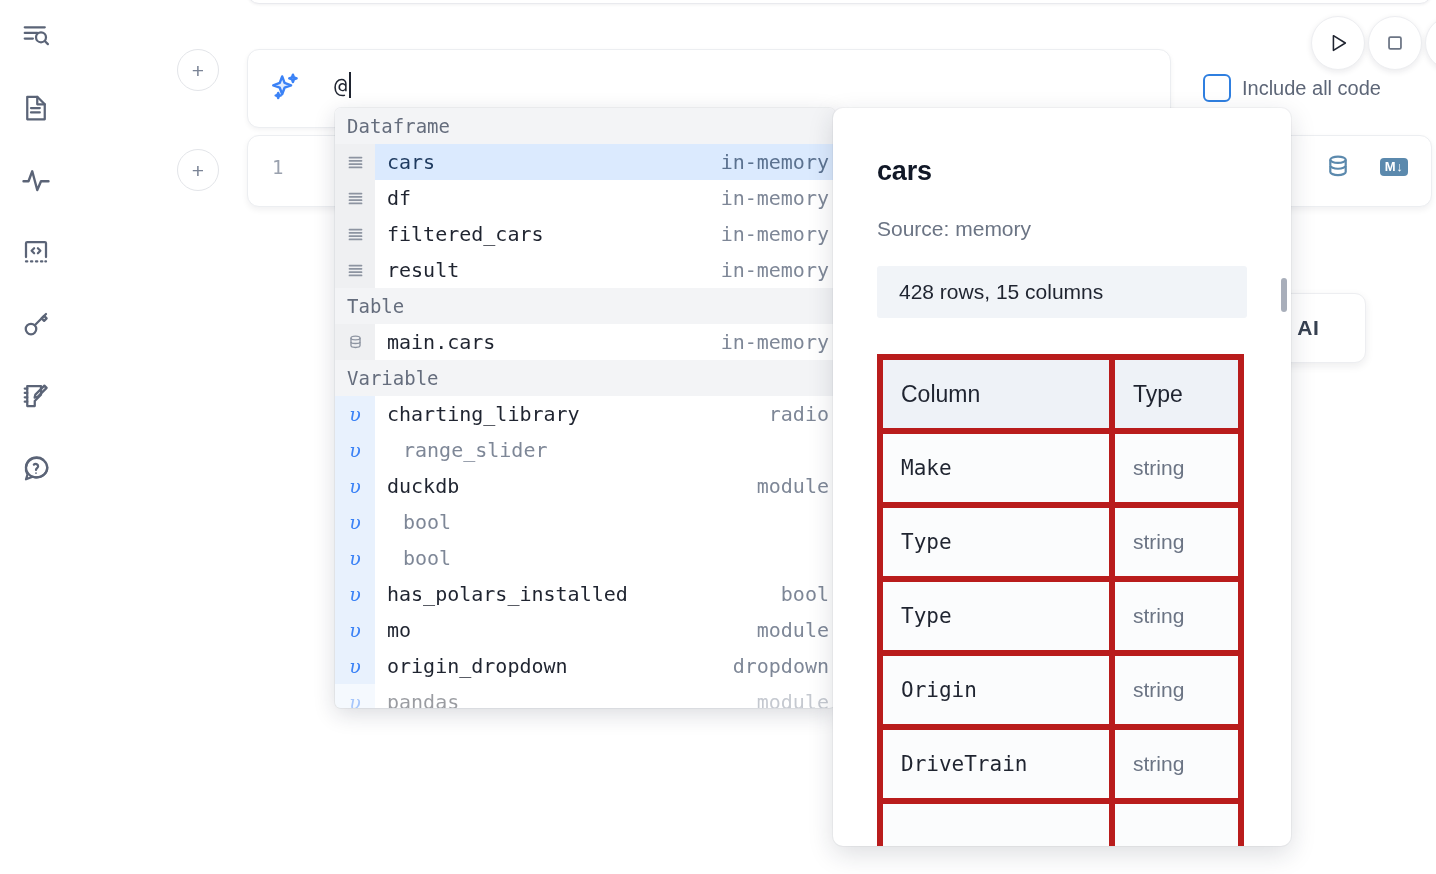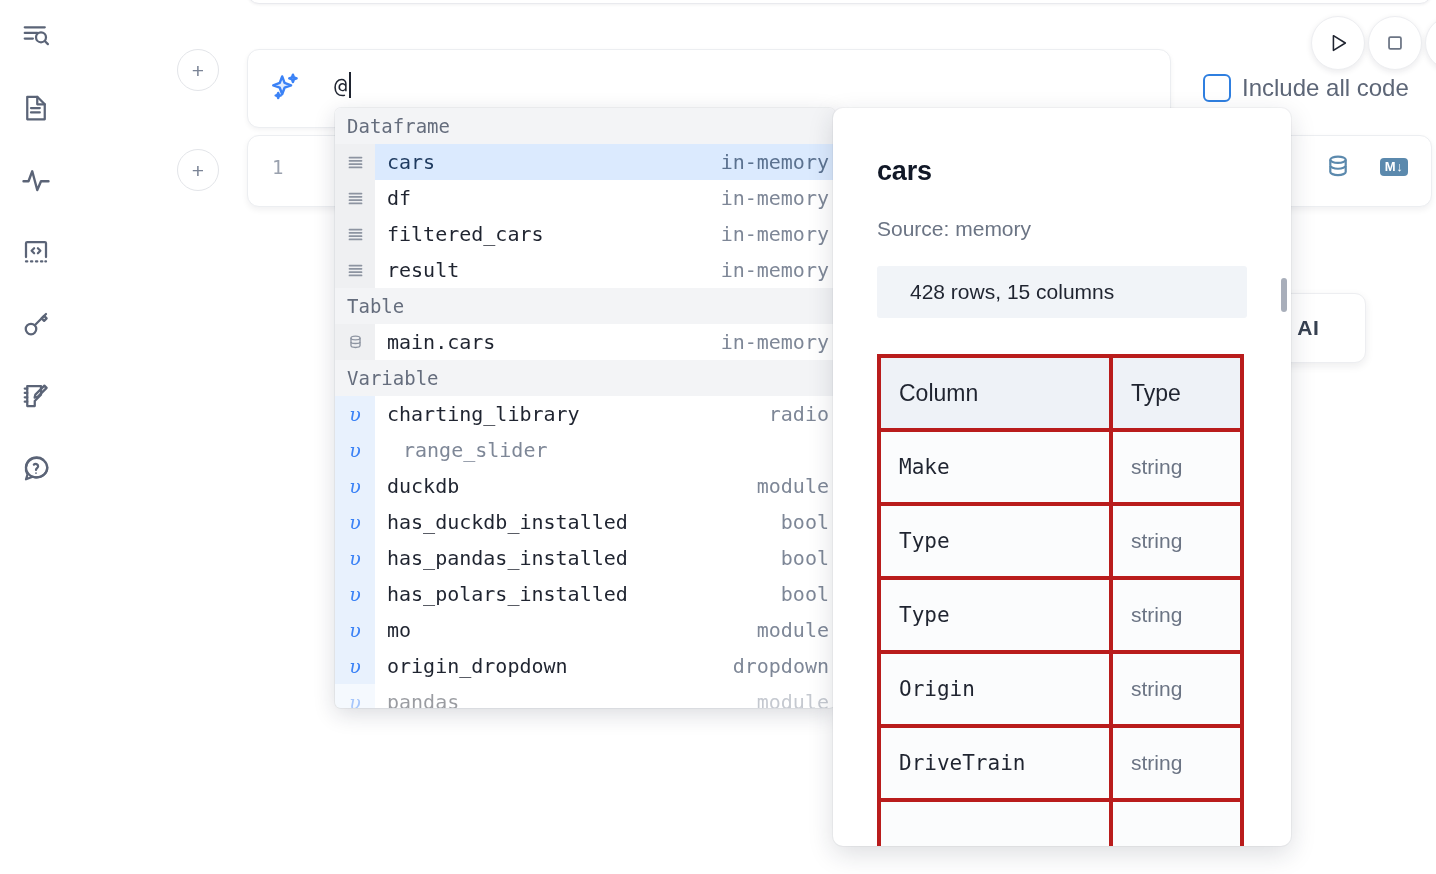--- a/index.html
+++ b/index.html
@@ -75,21 +75,21 @@
     display: flex; align-items: center; justify-content: center; cursor: pointer;
   }
   .include-row {
     position: absolute; left: 1203px; top: 74px;
     display: flex; align-items: center; gap: 11px;
   }
   .chk {
     width: 28px; height: 28px; border: 2.2px solid #2f7fe0; border-radius: 6px; background: #fff;
     cursor: pointer;
   }
-  .include-label { font-size: 24px; color: #5d6677; white-space: nowrap; }
+  .include-label { font-size: 20px; color: #5d6677; white-space: nowrap; }
 
   .ai-float-btn {
     position: absolute; left: 1265px; top: 293px; width: 101px; height: 70px;
     background: #fff; border: 1px solid #edeef1; border-radius: 11px;
     box-shadow: 0 3px 8px rgba(20,25,40,.08);
     display: flex; align-items: center; justify-content: flex-start;
     padding-left: 10px;
     font-size: 21px; font-weight: 600; color: #374151; letter-spacing: .5px;
     overflow: hidden; cursor: pointer;
   }
@@ -138,25 +138,25 @@
     position: absolute; left: 833px; top: 108px; width: 458px; height: 738px;
     background: #fff; border-radius: 10px;
     box-shadow: 0 8px 26px rgba(25,33,55,.15), 0 0 0 1px rgba(25,33,55,.04);
     overflow: hidden;
   }
   .info-inner { padding: 48px 44px 0 44px; }
   .info-title { font-size: 27px; font-weight: bold; color: #111827; letter-spacing: -.2px; }
   .info-source { margin-top: 30px; font-size: 21px; color: #6b7484; }
   .info-chip {
     margin-top: 25px; background: #f1f4f8; border-radius: 3px;
-    padding: 14px 33px; font-size: 21px; color: #1f2430;
+    padding: 14px 22px; font-size: 21px; color: #1f2430;
   }
   .info-table { margin-top: 36px; width: 367px; border-collapse: collapse; }
   .info-table th, .info-table td {
-    border: 4px solid #b91c1c; text-align: left; height: 74px; padding: 0 18px;
+    border: 6px solid #b91c1c; text-align: left; height: 74px; padding: 0 18px;
   }
   .info-table th { background: #eef2f7; font-weight: normal; }
   .info-table th.col-h { width: 232px; font-size: 23px; color: #1f2430; }
   .info-table th.typ-h { font-size: 23px; color: #1f2430; }
   .info-table td.col-c {
     background: #fbfcfd; font-family: "DejaVu Sans Mono", monospace;
     font-size: 21px; color: #1f2430;
   }
   .info-table td.typ-c { background: #fbfcfd; font-size: 21px; color: #6b7484; }
   .info-scroll {
@@ -389,28 +389,26 @@
       <div class="ac-row">
         <div class="ac-gutter g-var">υ</div>
         <div class="ac-body">
           <span class="ac-name">duckdb</span>
           <span class="ac-type">module</span>
         </div>
       </div>
       <div class="ac-row">
         <div class="ac-gutter g-var">υ</div>
         <div class="ac-body">
-          <span class="ac-name">has_duckdb_installed</span>
           <span class="ac-type">bool</span>
         </div>
       </div>
       <div class="ac-row">
         <div class="ac-gutter g-var">υ</div>
         <div class="ac-body">
-          <span class="ac-name">has_pandas_installed</span>
           <span class="ac-type">bool</span>
         </div>
       </div>
       <div class="ac-row">
         <div class="ac-gutter g-var">υ</div>
         <div class="ac-body">
           <span class="ac-name">has_polars_installed</span>
           <span class="ac-type">bool</span>
         </div>
       </div>

